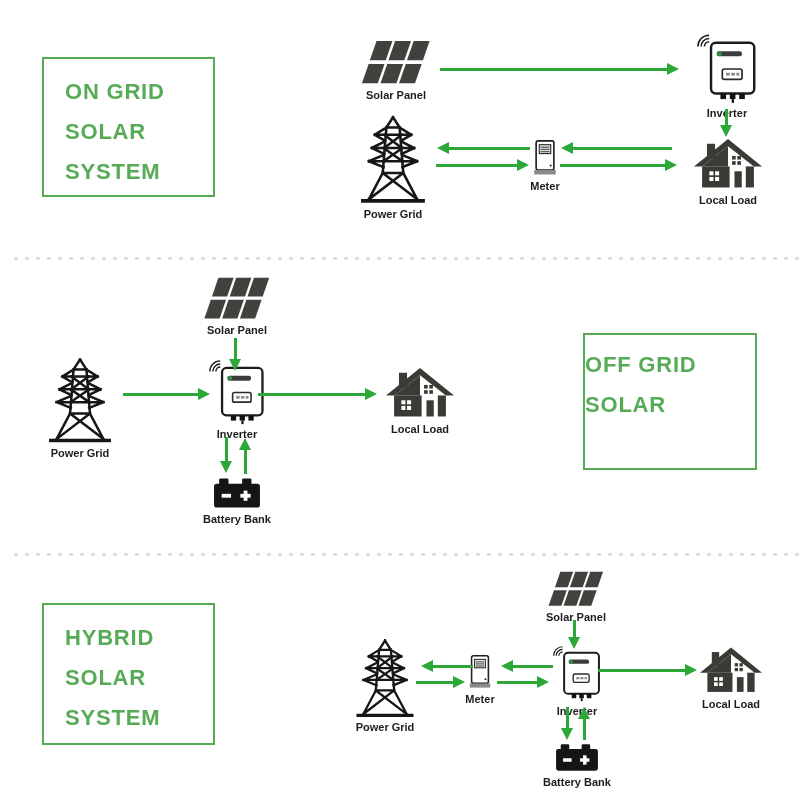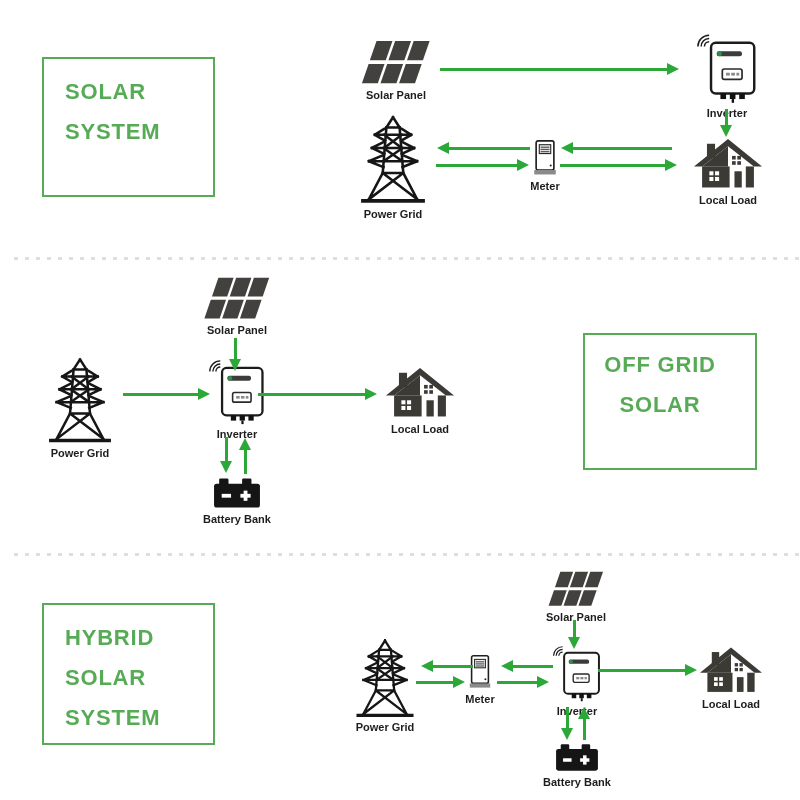--- a/index.html
+++ b/index.html
@@ -12,21 +12,21 @@
   html,body{margin:0;padding:0;background:#fff;}
   .stage{
     position:relative;width:800px;height:800px;background:#fff;overflow:hidden;
     font-family:"Liberation Sans",sans-serif;
   }
   .title-box{
     position:absolute;border:2px solid var(--title-green);color:var(--title-green);
     font-size:22px;font-weight:bold;letter-spacing:.8px;line-height:40px;box-sizing:border-box;
   }
   .title-box.left-align{padding:13px 0 0 21px;text-align:left;}
-  .title-box.right-align{padding:10px 20px 0 0;text-align:center;}
+  .title-box.right-align{padding:10px 20px 0 0;text-align:left;}
   .node{position:absolute;display:flex;flex-direction:column;align-items:center;}
   .lbl{font-size:11px;font-weight:bold;color:var(--label);margin-top:3px;white-space:nowrap;}
   .sep{position:absolute;left:14px;width:786px;height:3px;
     background:repeating-linear-gradient(90deg,var(--sep) 0 4px,transparent 4px 11px);}
   
   .arr{position:absolute;background:var(--green);}
   .arr.h{height:3px;}
   .arr.v{width:3px;}
   .arr::after{content:"";position:absolute;width:0;height:0;}
   .arr.h.right::after{right:-11px;top:-5px;border-left:12px solid var(--green);
@@ -122,20 +122,21 @@
       <rect x="11" y="21" width="11" height="4.5" fill="#fff"></rect>
       <rect x="33" y="21" width="12" height="4.5" fill="#fff"></rect>
       <rect x="36.8" y="17.2" width="4.5" height="12" fill="#fff"></rect>
     </symbol>
   </defs>
 </svg>
 
 <div class="stage">
 
   <div class="title-box left-align" style="left:42px;top:57px;width:173px;height:140px;">
+    <div>ON GRID</div>
     <div>SOLAR</div>
     <div>SYSTEM</div>
   </div>
 
   <div class="node" style="left:358px;top:40px;width:76px;">
     <svg width="74" height="46">
         <use href="#sym-solar"></use>
       </svg>
     <div class="lbl">Solar Panel</div>
   </div>

